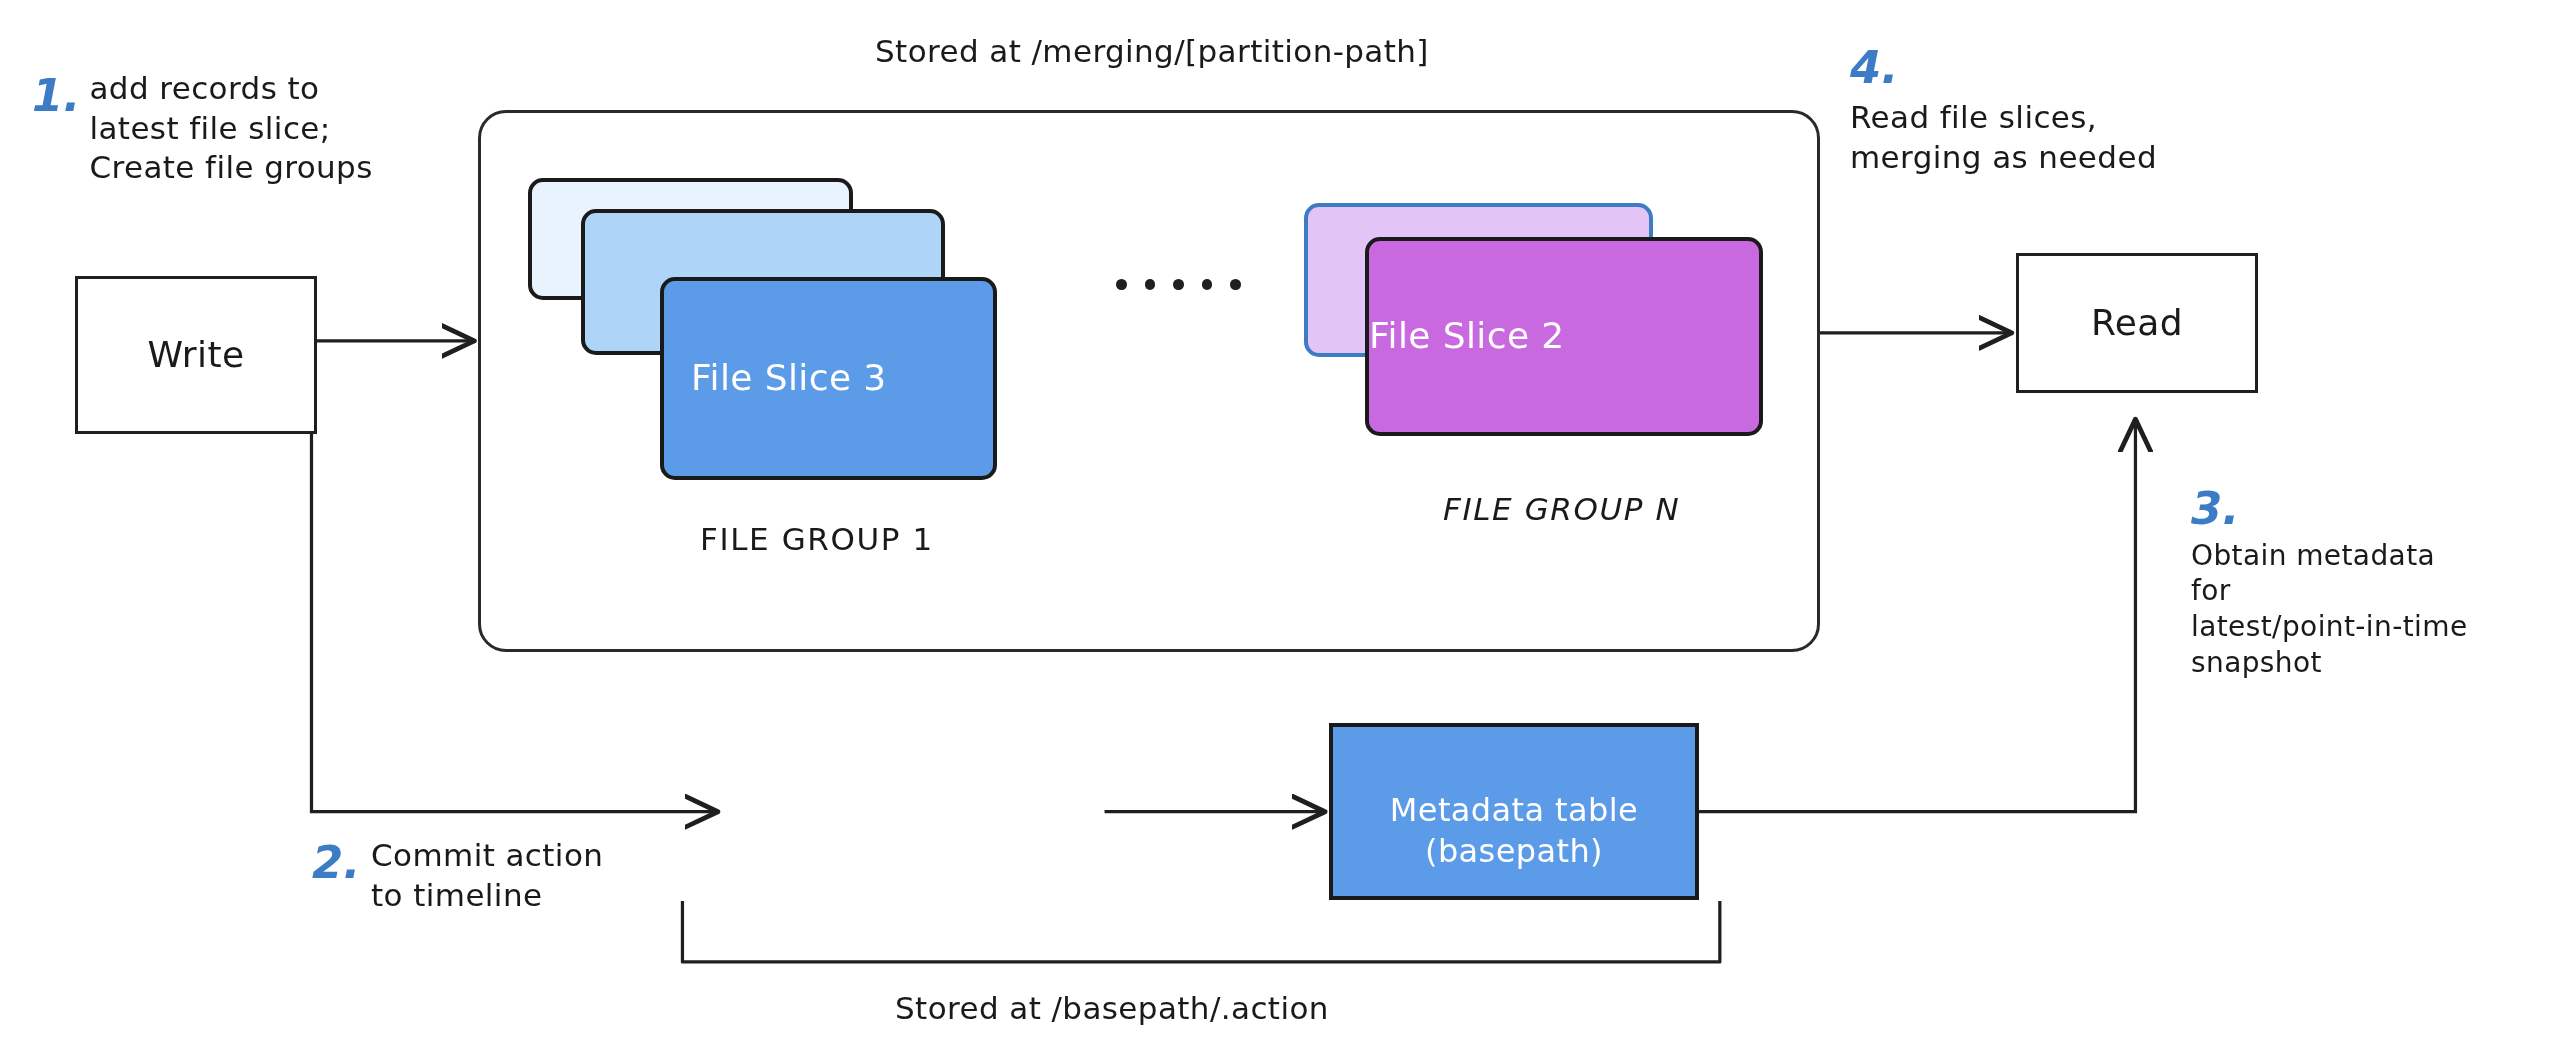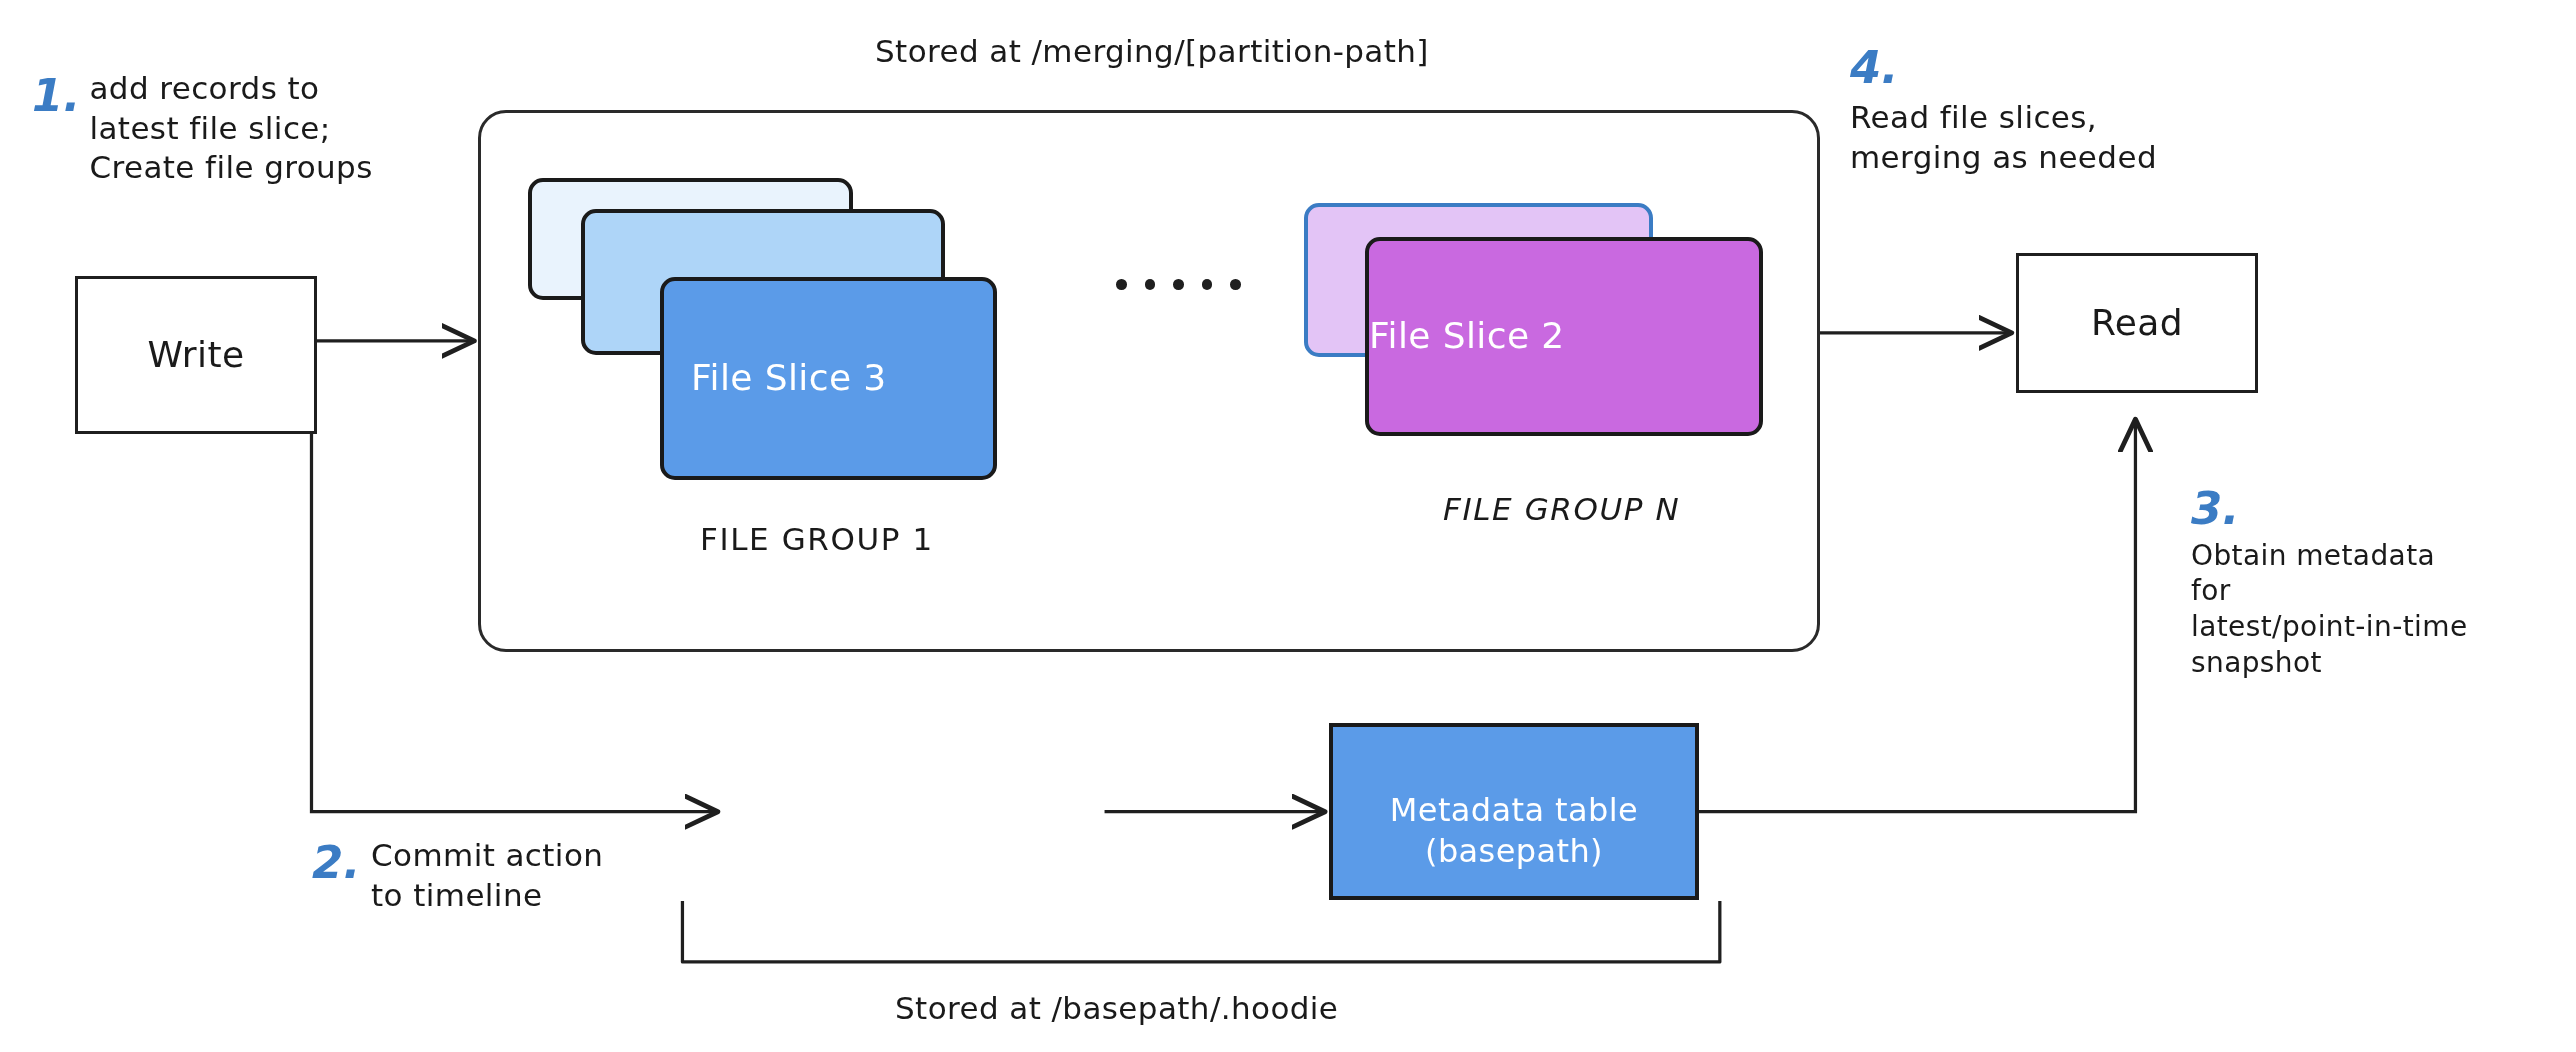--- a/index.html
+++ b/index.html
@@ -160,16 +160,16 @@
     <span class="hand" style="font-size:32px;margin-top:38px;">Metadata table</span>
     <span class="hand" style="font-size:32px;">(basepath)</span>
   </div>
 
   <div class="abs" style="left:312px;top:836px;width:390px;">
     <span class="stepnum" style="font-size:45px;vertical-align:-6.5px;">2.</span>
     <span class="hand" style="font-size:31px;display:inline-block;vertical-align:top;margin-left:6.5px;">Commit action
 to timeline</span>
   </div>
 
-  <div class="abs hand" style="left:895px;top:989px;font-size:31px;">Stored at /basepath/.hoodie</div>
+  <div class="abs hand" style="left:895px;top:989px;font-size:31px;">Stored at /basepath/.action</div>
 
 </div>
 
 
 </body></html>

